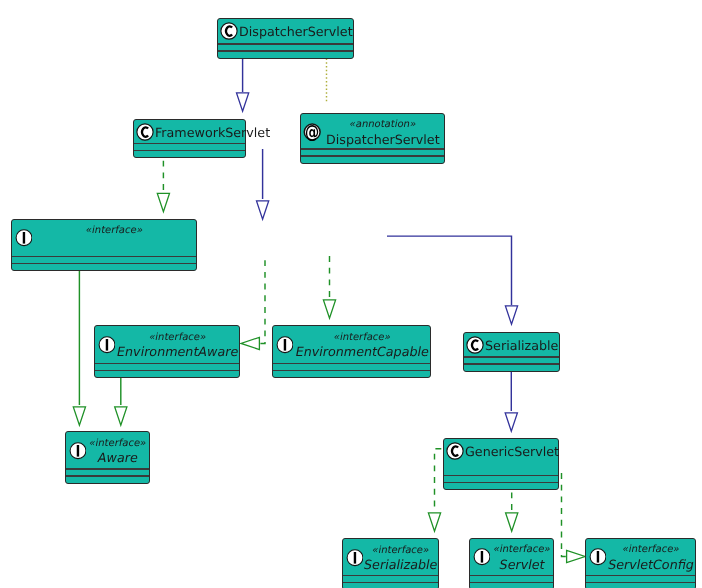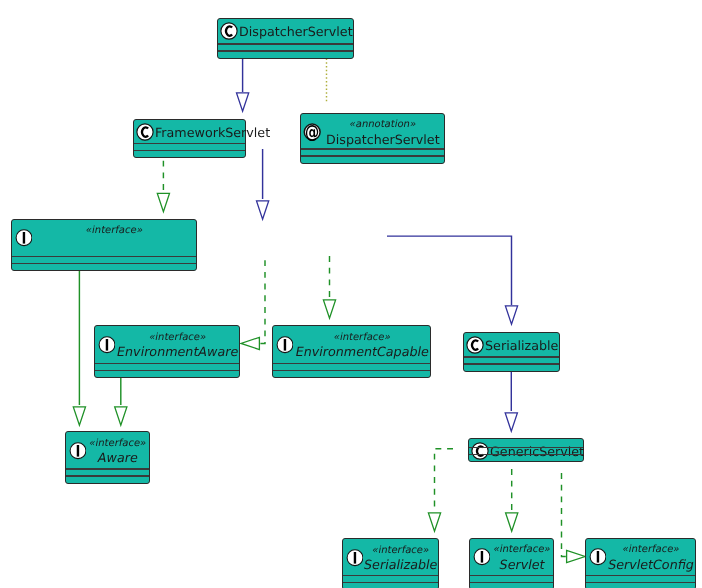--- a/index.html
+++ b/index.html
@@ -182,21 +182,21 @@
             <rect x="8.75" y="3" width="2.4" height="11.6" fill="#000000"></rect>
           </svg></span>
   <div class="node-title two-line">
   <div class="stereo">«interface»</div>
   <div class="nm ital">Aware</div>
   </div>
   </div>
   <div class="sep sep-upper"></div>
   <div class="sep sep-lower"></div>
   </div>
-  <div class="node" style="left:468px;top:429.9px;width:116.3px;height:24px">
+  <div class="node" style="left:443px;top:429.9px;width:116.3px;height:52px">
   <div class="node-head">
   <span class="node-icon" style="top:3.2px"><svg width="18" height="18" viewBox="0 0 18 18">
             <circle cx="9" cy="9" r="8.1" fill="#FFFFFF" stroke="#141414" stroke-width="1.15"></circle>
             <path d="M 12.1 5.55 A 3.55 4.75 0 1 0 12.1 12.55" fill="none" stroke="#000000" stroke-width="2.3" stroke-linecap="butt"></path>
           </svg></span>
   <div class="node-title">
   <div class="nm">GenericServlet</div>
   </div>
   </div>
   <div class="sep sep-upper"></div>

